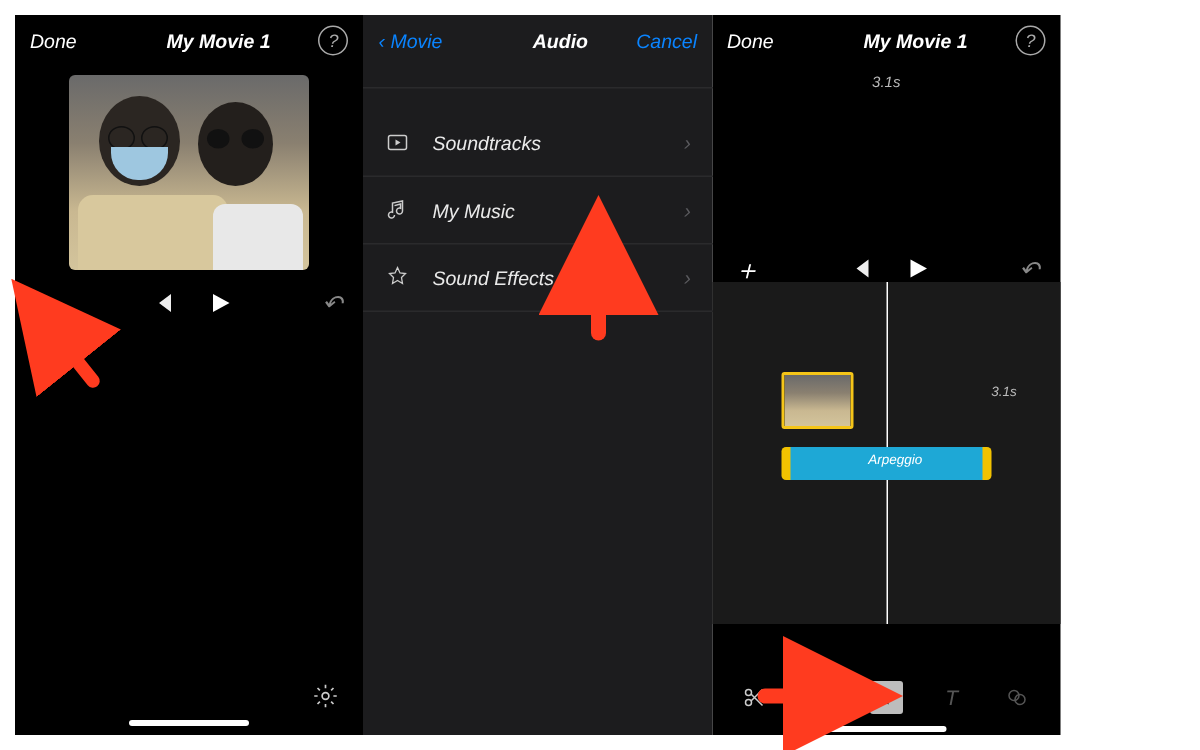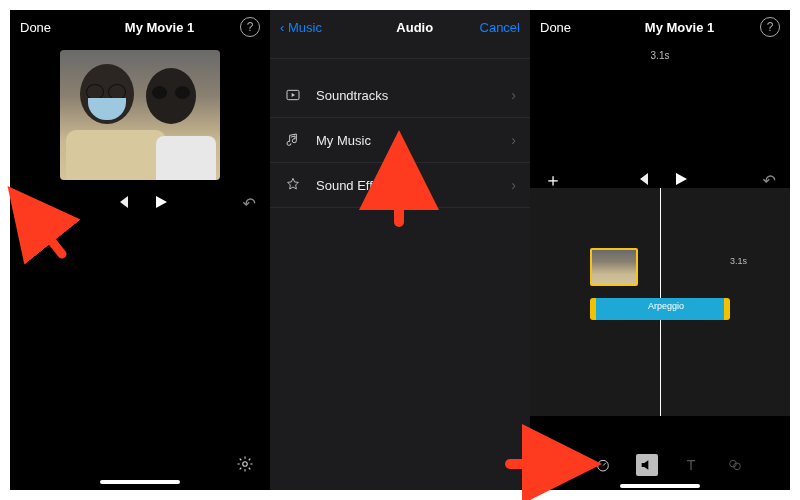--- a/index.html
+++ b/index.html
@@ -1,17 +1,17 @@
 <!DOCTYPE html>
 <html><head>
 <meta charset="utf-8">
 <style>
   html,body{margin:0;padding:0;background:#fff;font-family:-apple-system,Helvetica,Arial,sans-serif;}
   .canvas{width:800px;height:500px;background:#fff;position:relative;overflow:hidden;}
-  .panels{display:flex;width:780px;height:480px;margin:10px;}
+  .panels{display:flex;width:697px;height:480px;margin:10px;font-style:italic;}
   .panel{height:480px;background:#000;position:relative;color:#fff;font-size:12px;}
   .p1{width:260px;}
   .p2{width:260px;background:#1c1c1e;}
   .p3{width:260px;}
   
   .topbar{height:34px;display:flex;align-items:center;justify-content:space-between;padding:0 10px;font-size:13px;}
   .title{font-weight:600;margin-left:28px;}
   .blue{color:#0a84ff;}
   .q{width:18px;height:18px;border:1.3px solid #aaa;border-radius:50%;display:flex;align-items:center;justify-content:center;font-size:12px;color:#aaa;}
   
@@ -115,21 +115,21 @@
     <span class="gear"><svg width="18" height="18" viewBox="0 0 24 24">
               <circle cx="12" cy="12" r="3" fill="none" stroke="#ccc" stroke-width="1.5"></circle>
               <path d="M12 2v3M12 19v3M2 12h3M19 12h3M4.9 4.9l2.1 2.1M17 17l2.1 2.1M4.9 19.1 7 17M17 7l2.1-2.1" stroke="#ccc" stroke-width="1.5"></path>
             </svg></span>
     <div class="hi"></div>
   </div>
 </div>
 
 <div class="panel p2">
   <div class="topbar">
-    <span class="blue">‹ <span>Music</span></span>
+    <span class="blue">‹ <span>Movie</span></span>
     <span class="title">Audio</span>
     <span class="blue">Cancel</span>
   </div>
   <div class="listtop"></div>
   <div class="row2">
     <span class="icn">
             <svg width="16" height="16" viewBox="0 0 24 24">
               <rect x="3" y="5" width="18" height="14" rx="2" fill="none" stroke="#ccc" stroke-width="1.5"></rect>
               <path d="M10 9v6l5-3z" fill="#ccc"></path>
             </svg>

